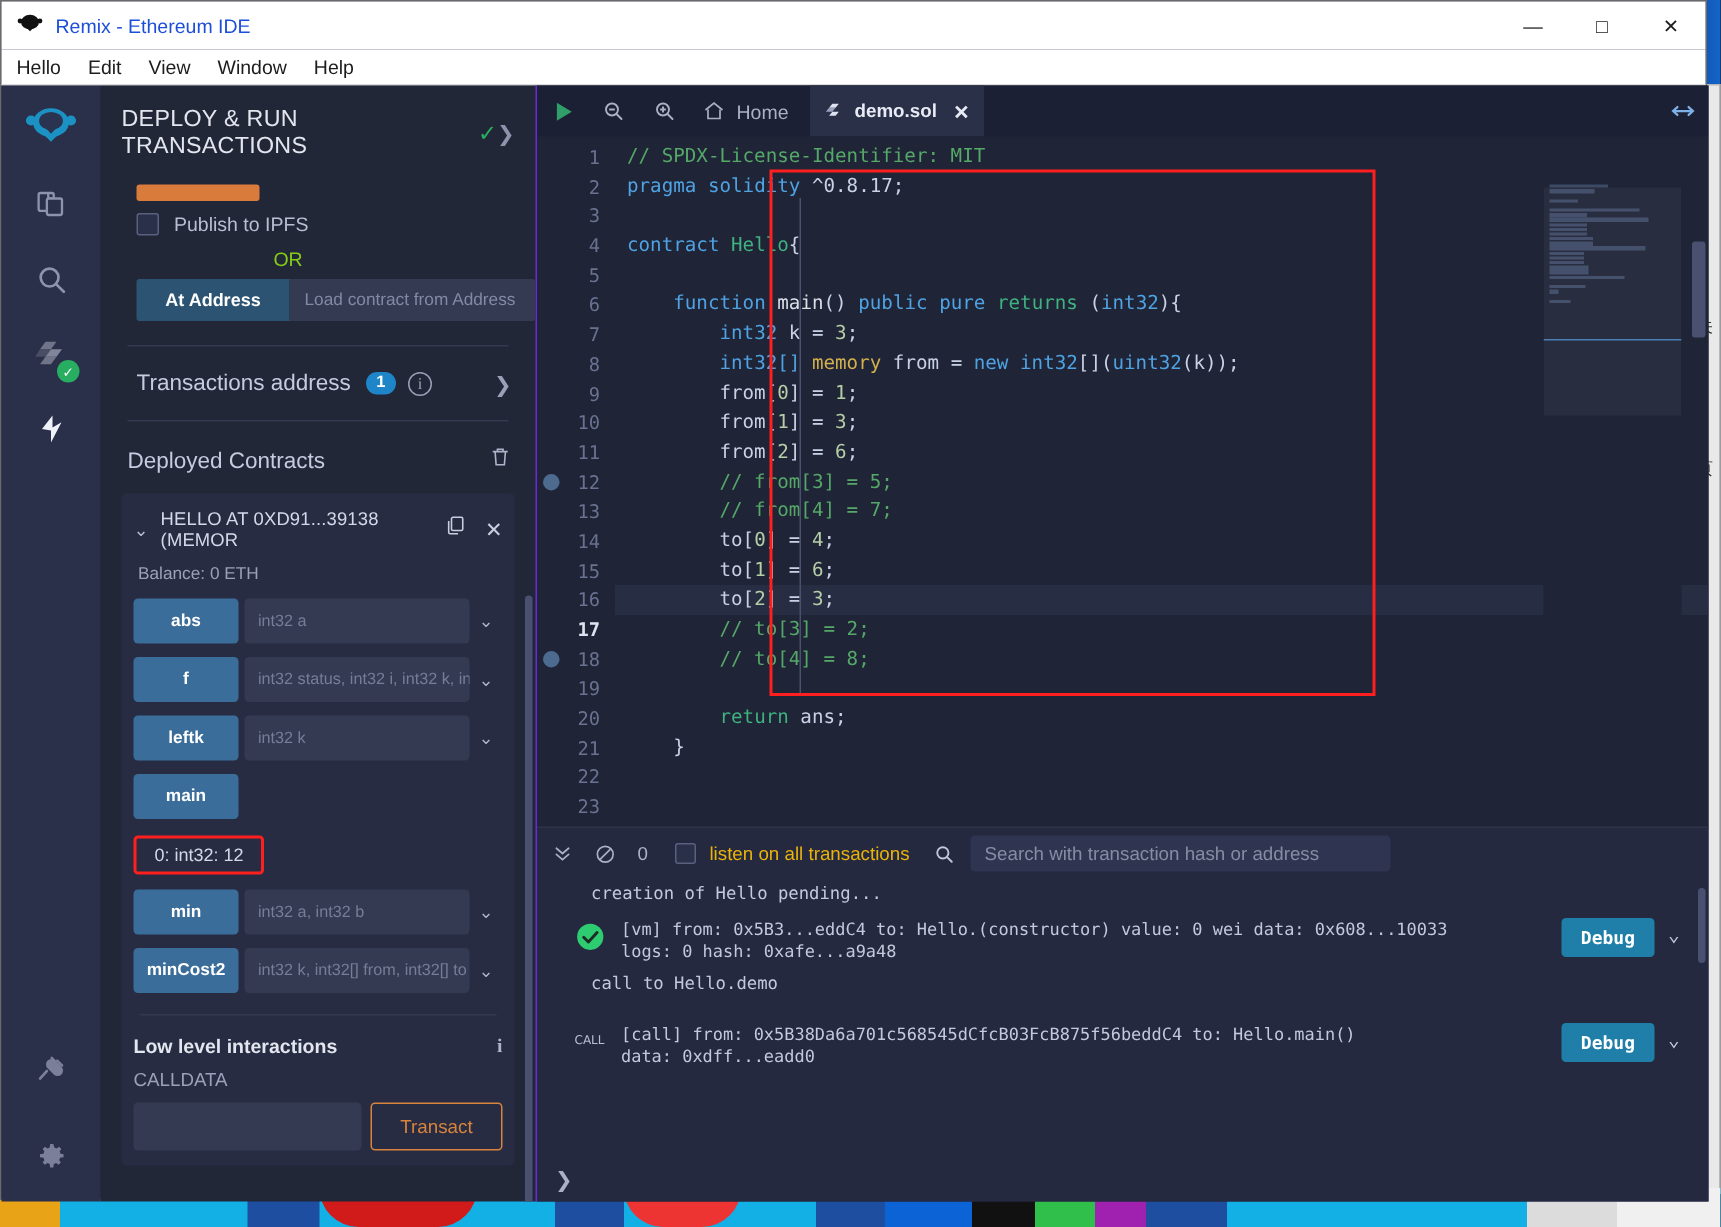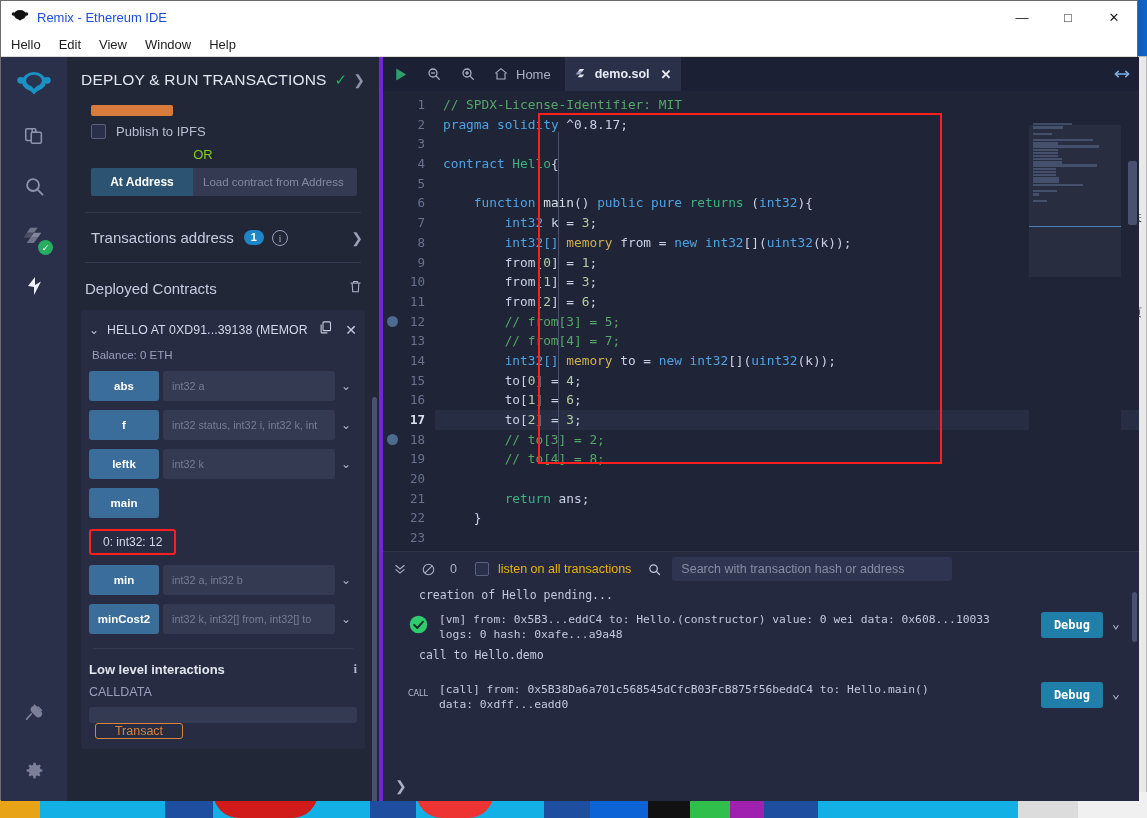--- a/index.html
+++ b/index.html
@@ -95,24 +95,24 @@
   }
   .rail-icon {
     width: 42px; height: 42px; margin-bottom: 8px;
     display: flex; align-items: center; justify-content: center;
     position: relative;
   }
   #rail-bottom { position: absolute; bottom: 10px; left: 0; width: 66px; }
 
   
   #panel {
-    width: 316px; background: #222738;
+    width: 291px; background: #222738;
     flex: 0 0 auto;
     position: relative;
-    border-right: 4px solid #6d28d9;
+    border-right: 1px solid #6d28d9;
     overflow: hidden;
   }
   #panel-header {
     padding: 14px 14px 6px 14px;
     display: flex; align-items: center;
   }
   #panel-title {
     font-size: 15.5px; color: #e3e6ef; letter-spacing: .2px;
   }
   #panel-check { color: #27ae60; margin-left: 8px; font-size: 15px; }
@@ -217,21 +217,21 @@
 
   #lowlevel-head {
     display: flex; align-items: center; margin-top: 2px;
   }
   #lowlevel-title { font-size: 13px; color: #e3e6ef; font-weight: bold; }
   #lowlevel-info {
     margin-left: auto; color: #aeb4ca; font-size: 13px;
     font-family: "Liberation Serif", serif; font-weight: bold;
   }
   #calldata-label { font-size: 12.5px; color: #9aa0b8; margin: 8px 0 8px 0; }
-  #calldata-row { display: flex; height: 32px; flex-direction: column; }
+  #calldata-row { display: flex; height: 32px; }
   #calldata-input { flex: 1; background: #343a52; border-radius: 3px; }
   #transact-btn {
     width: 88px; margin-left: 6px;
     border: 1px solid #d9843e; color: #d9843e;
     border-radius: 3px; font-size: 12.5px;
     display: flex; align-items: center; justify-content: center;
   }
   #panel-scrollbar {
     position: absolute; right: 2px; top: 340px;
     width: 5px; height: 410px; background: #4a5070; border-radius: 3px;
@@ -725,21 +725,20 @@
             <div class="cl"><span class="kw">contract</span><span class="pun"> </span><span class="kw2">Hello</span><span class="pun">{</span></div>
             <div class="cl">&nbsp;</div>
             <div class="cl"><span class="pun">    </span><span class="kw">function</span><span class="pun"> </span><span class="fnn">main</span><span class="pun">() </span><span class="kw">public</span><span class="pun"> </span><span class="kw">pure</span><span class="pun"> </span><span class="kw2">returns</span><span class="pun"> (</span><span class="kw">int32</span><span class="pun">){</span></div>
             <div class="cl"><span class="pun">        </span><span class="kw">int32</span><span class="pun"> k = </span><span class="num">3</span><span class="pun">;</span></div>
             <div class="cl"><span class="pun">        </span><span class="kw">int32[]</span><span class="pun"> </span><span class="yel">memory</span><span class="pun"> from = </span><span class="kw">new</span><span class="pun"> </span><span class="kw">int32</span><span class="pun">[](</span><span class="kw">uint32</span><span class="pun">(k));</span></div>
             <div class="cl"><span class="pun">        from[</span><span class="num">0</span><span class="pun">] = </span><span class="num">1</span><span class="pun">;</span></div>
             <div class="cl"><span class="pun">        from[</span><span class="num">1</span><span class="pun">] = </span><span class="num">3</span><span class="pun">;</span></div>
             <div class="cl"><span class="pun">        from[</span><span class="num">2</span><span class="pun">] = </span><span class="num">6</span><span class="pun">;</span></div>
             <div class="cl"><span class="cmt">        // from[3] = 5;</span></div>
             <div class="cl"><span class="cmt">        // from[4] = 7;</span></div>
-            <div class="cl"><span class="pun">        </span><span class="kw">int32[]</span><span class="pun"> </span><span class="yel">memory</span><span class="pun"> to = </span><span class="kw">new</span><span class="pun"> </span><span class="kw">int32</span><span class="pun">[](</span><span class="kw">uint32</span><span class="pun">(k));</span></div>
             <div class="cl"><span class="pun">        to[</span><span class="num">0</span><span class="pun">] = </span><span class="num">4</span><span class="pun">;</span></div>
             <div class="cl"><span class="pun">        to[</span><span class="num">1</span><span class="pun">] = </span><span class="num">6</span><span class="pun">;</span></div>
             <div class="cl hl"><span class="pun">        to[</span><span class="num">2</span><span class="pun">] = </span><span class="num">3</span><span class="pun">;</span></div>
             <div class="cl"><span class="cmt">        // to[3] = 2;</span></div>
             <div class="cl"><span class="cmt">        // to[4] = 8;</span></div>
             <div class="cl">&nbsp;</div>
             <div class="cl"><span class="pun">        </span><span class="kw2">return</span><span class="pun"> ans;</span></div>
             <div class="cl"><span class="pun">    }</span></div>
             <div class="cl">&nbsp;</div>
           </div>

